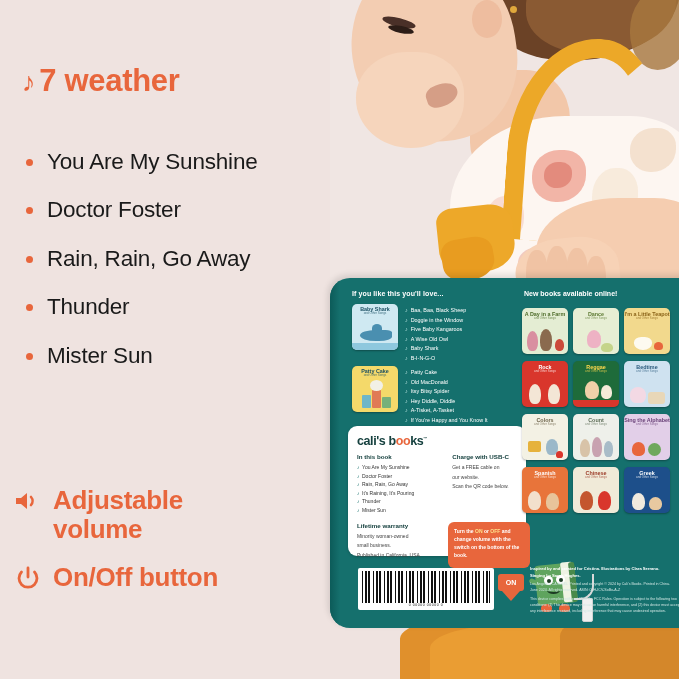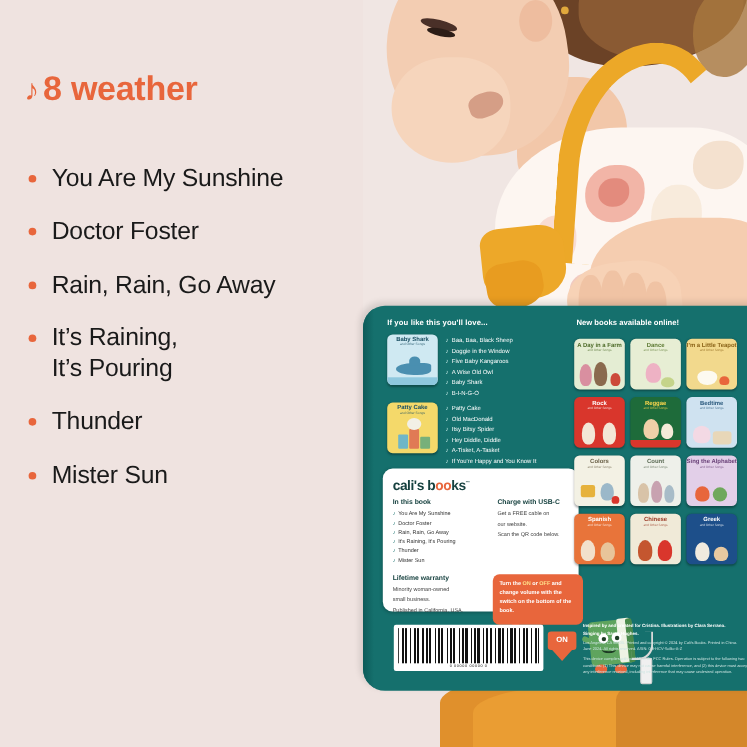--- a/index.html
+++ b/index.html
@@ -355,52 +355,62 @@
   <div class="fgr fgr4"></div>
 </div>
 
 <div class="garment"></div>
 <div class="garment2"></div>
 <div class="garment3"></div>
 
 <div class="copy">
 
   <div class="headline">
-    <span class="note">♪</span><span>8 weather</span><br>
+    <span class="note">♪</span><span>7 weather</span><br>
   </div>
 
   <div class="songs">
     <div class="song-row">
       <span class="song-bullet"></span>
       <span class="song-text">You Are My Sunshine</span>
     </div>
     <div class="song-row">
       <span class="song-bullet"></span>
       <span class="song-text">Doctor Foster</span>
     </div>
     <div class="song-row">
       <span class="song-bullet"></span>
       <span class="song-text">Rain, Rain, Go Away</span>
     </div>
     <div class="song-row">
       <span class="song-bullet"></span>
-      <span class="song-text" style="white-space:pre-line">It’s Raining,
-It’s Pouring</span>
-    </div>
-    <div class="song-row">
-      <span class="song-bullet"></span>
       <span class="song-text">Thunder</span>
     </div>
     <div class="song-row">
       <span class="song-bullet"></span>
       <span class="song-text">Mister Sun</span>
     </div>
   </div>
 
-
+  <div class="feature f-volume">
+    <svg class="ficon" width="28" height="24" viewBox="0 0 28 24">
+      <path d="M2 9h5l6-5v16l-6-5H2z" fill="#e8663c"></path>
+      <path d="M17 8a6 6 0 0 1 0 8" stroke="#e8663c" stroke-width="2.6" fill="none" stroke-linecap="round"></path>
+    </svg>
+    <span style="white-space:pre-line">Adjustable
+volume</span>
+  </div>
+
+  <div class="feature f-power">
+    <svg class="ficon" width="28" height="26" viewBox="0 0 26 26">
+      <path d="M6.5 6a9 9 0 1 0 13 0" stroke="#e8663c" stroke-width="2.8" fill="none" stroke-linecap="round"></path>
+      <line x1="13" y1="2" x2="13" y2="11" stroke="#e8663c" stroke-width="2.8" stroke-linecap="round"></line>
+    </svg>
+    <span>On/Off button</span>
+  </div>
 </div>
 
 <div class="book">
   <div class="book-sheen"></div>
 
   <div class="bk-title">If you like this you'll love...</div>
   <div class="bk-title-r">New books available online!</div>
 
   <div class="promo promo-1">
     <div class="gcover promo-cover pc-shark">

